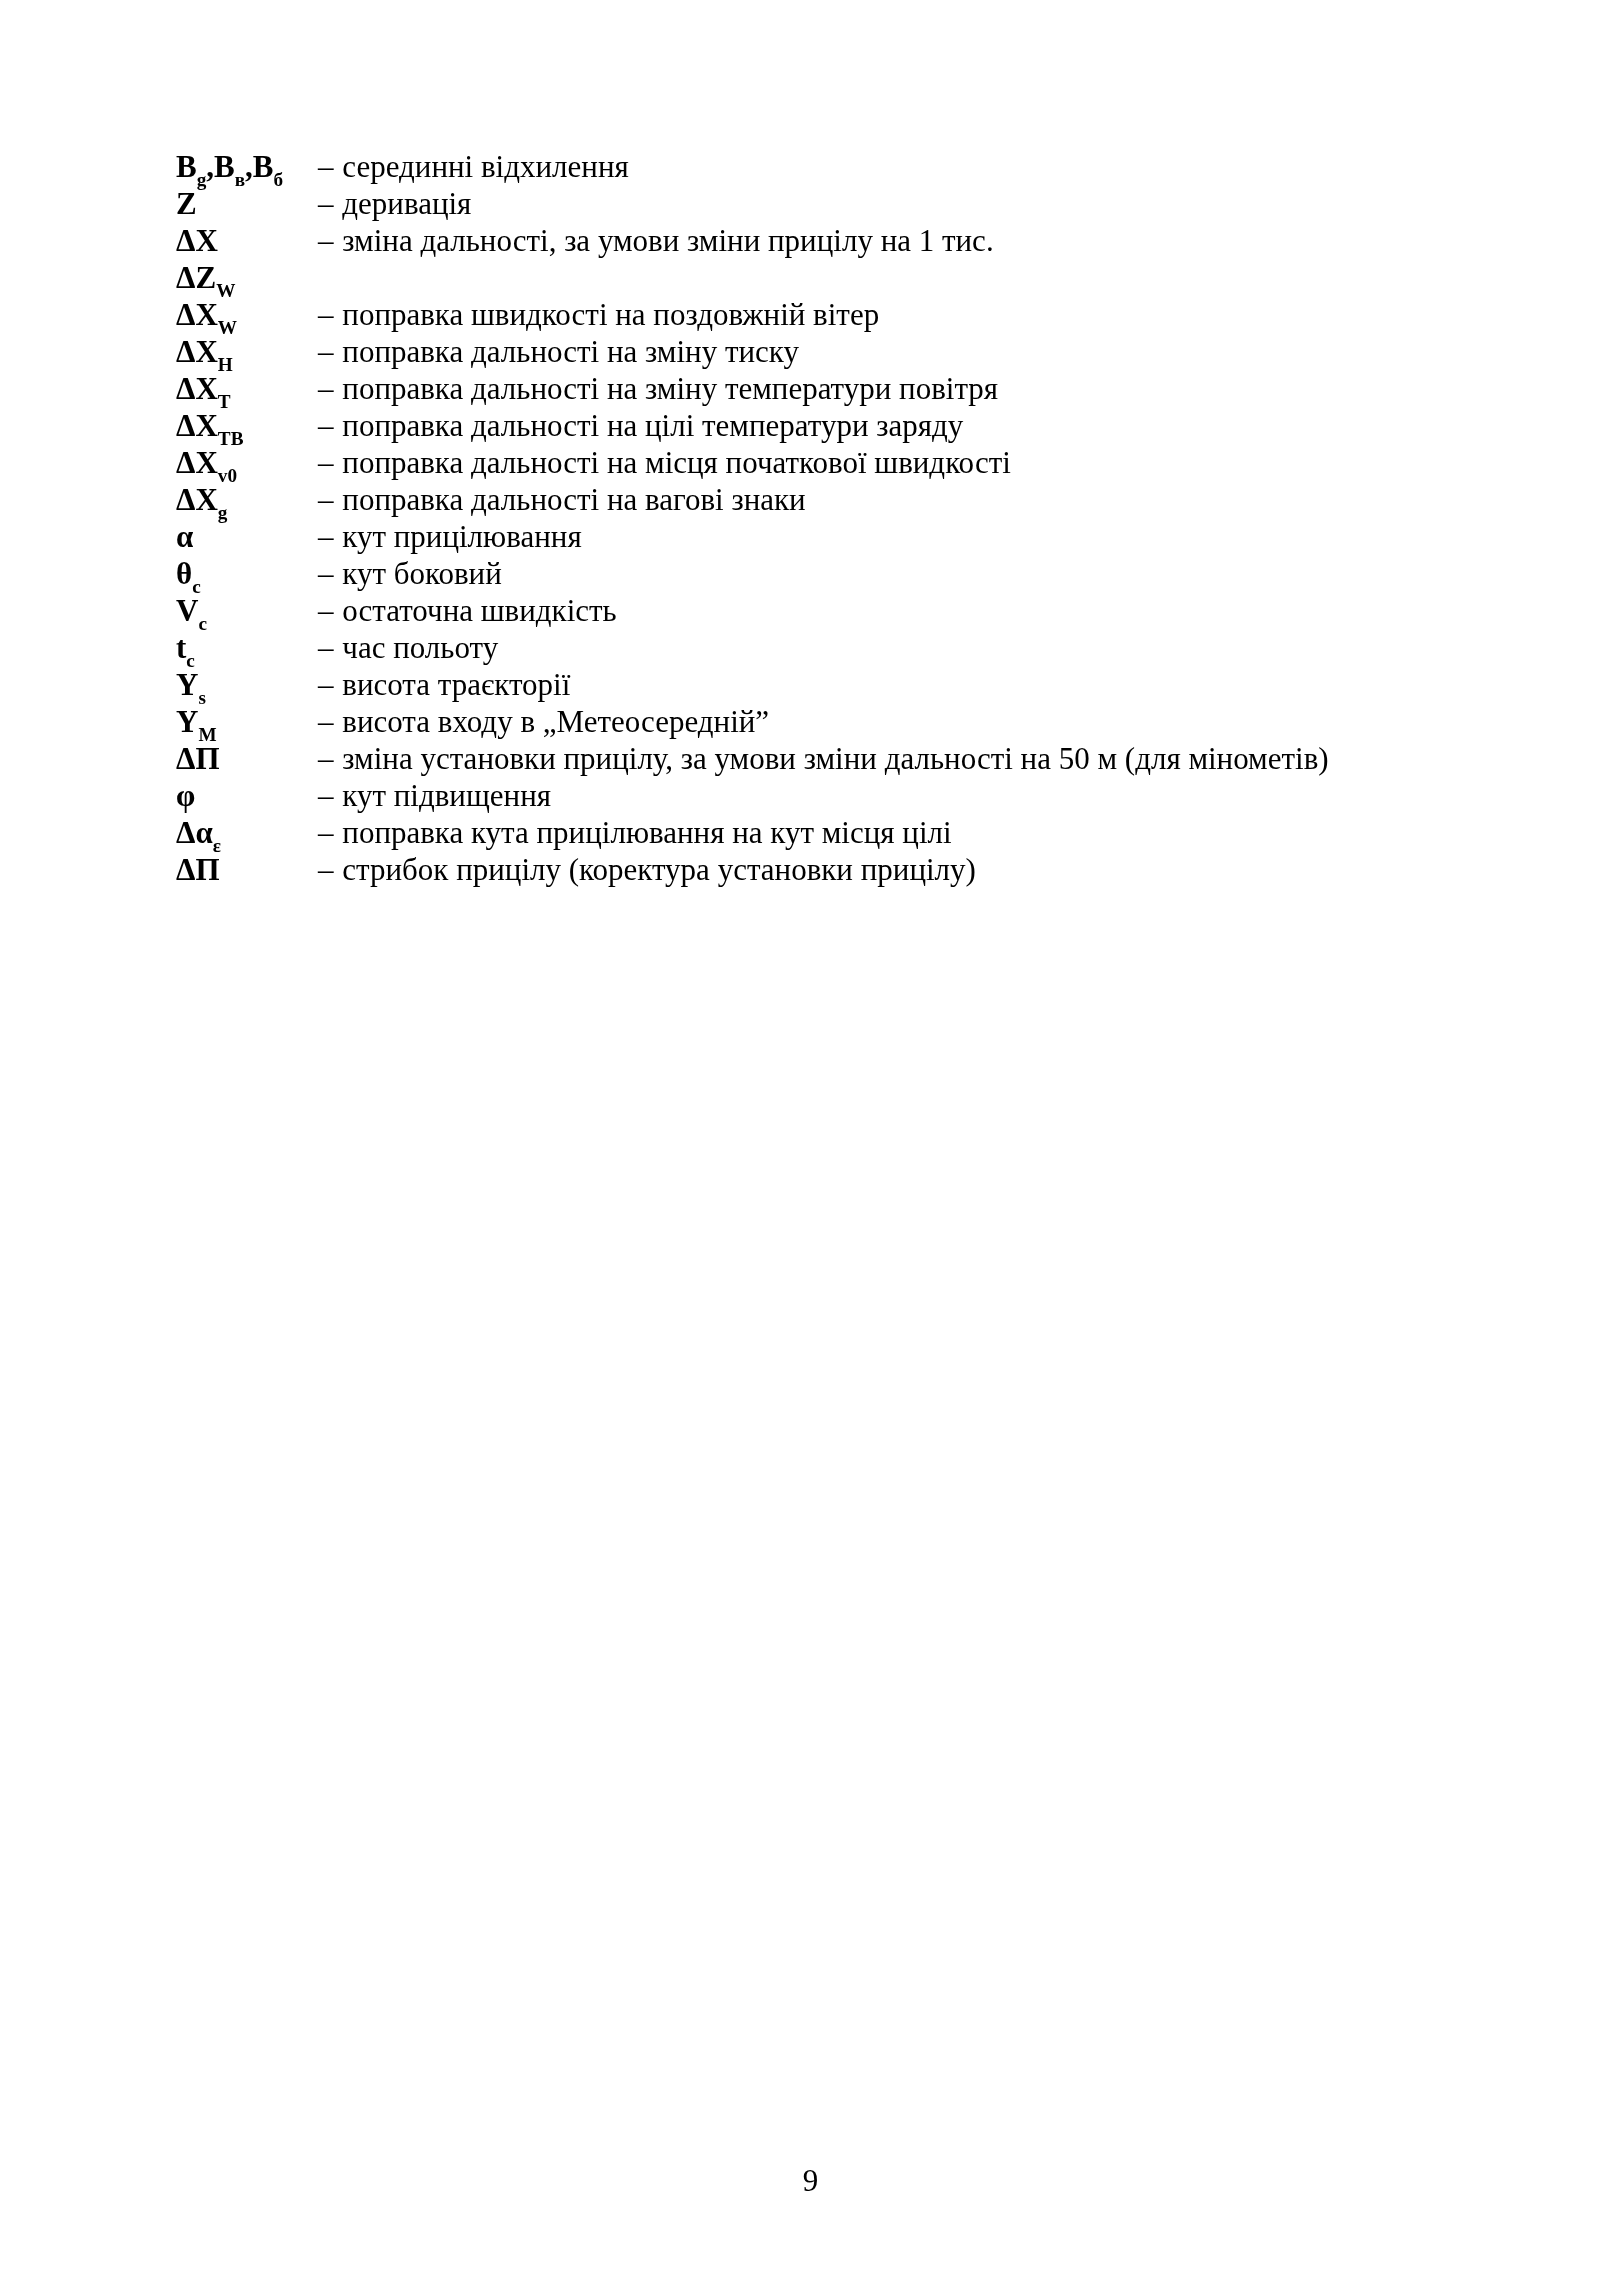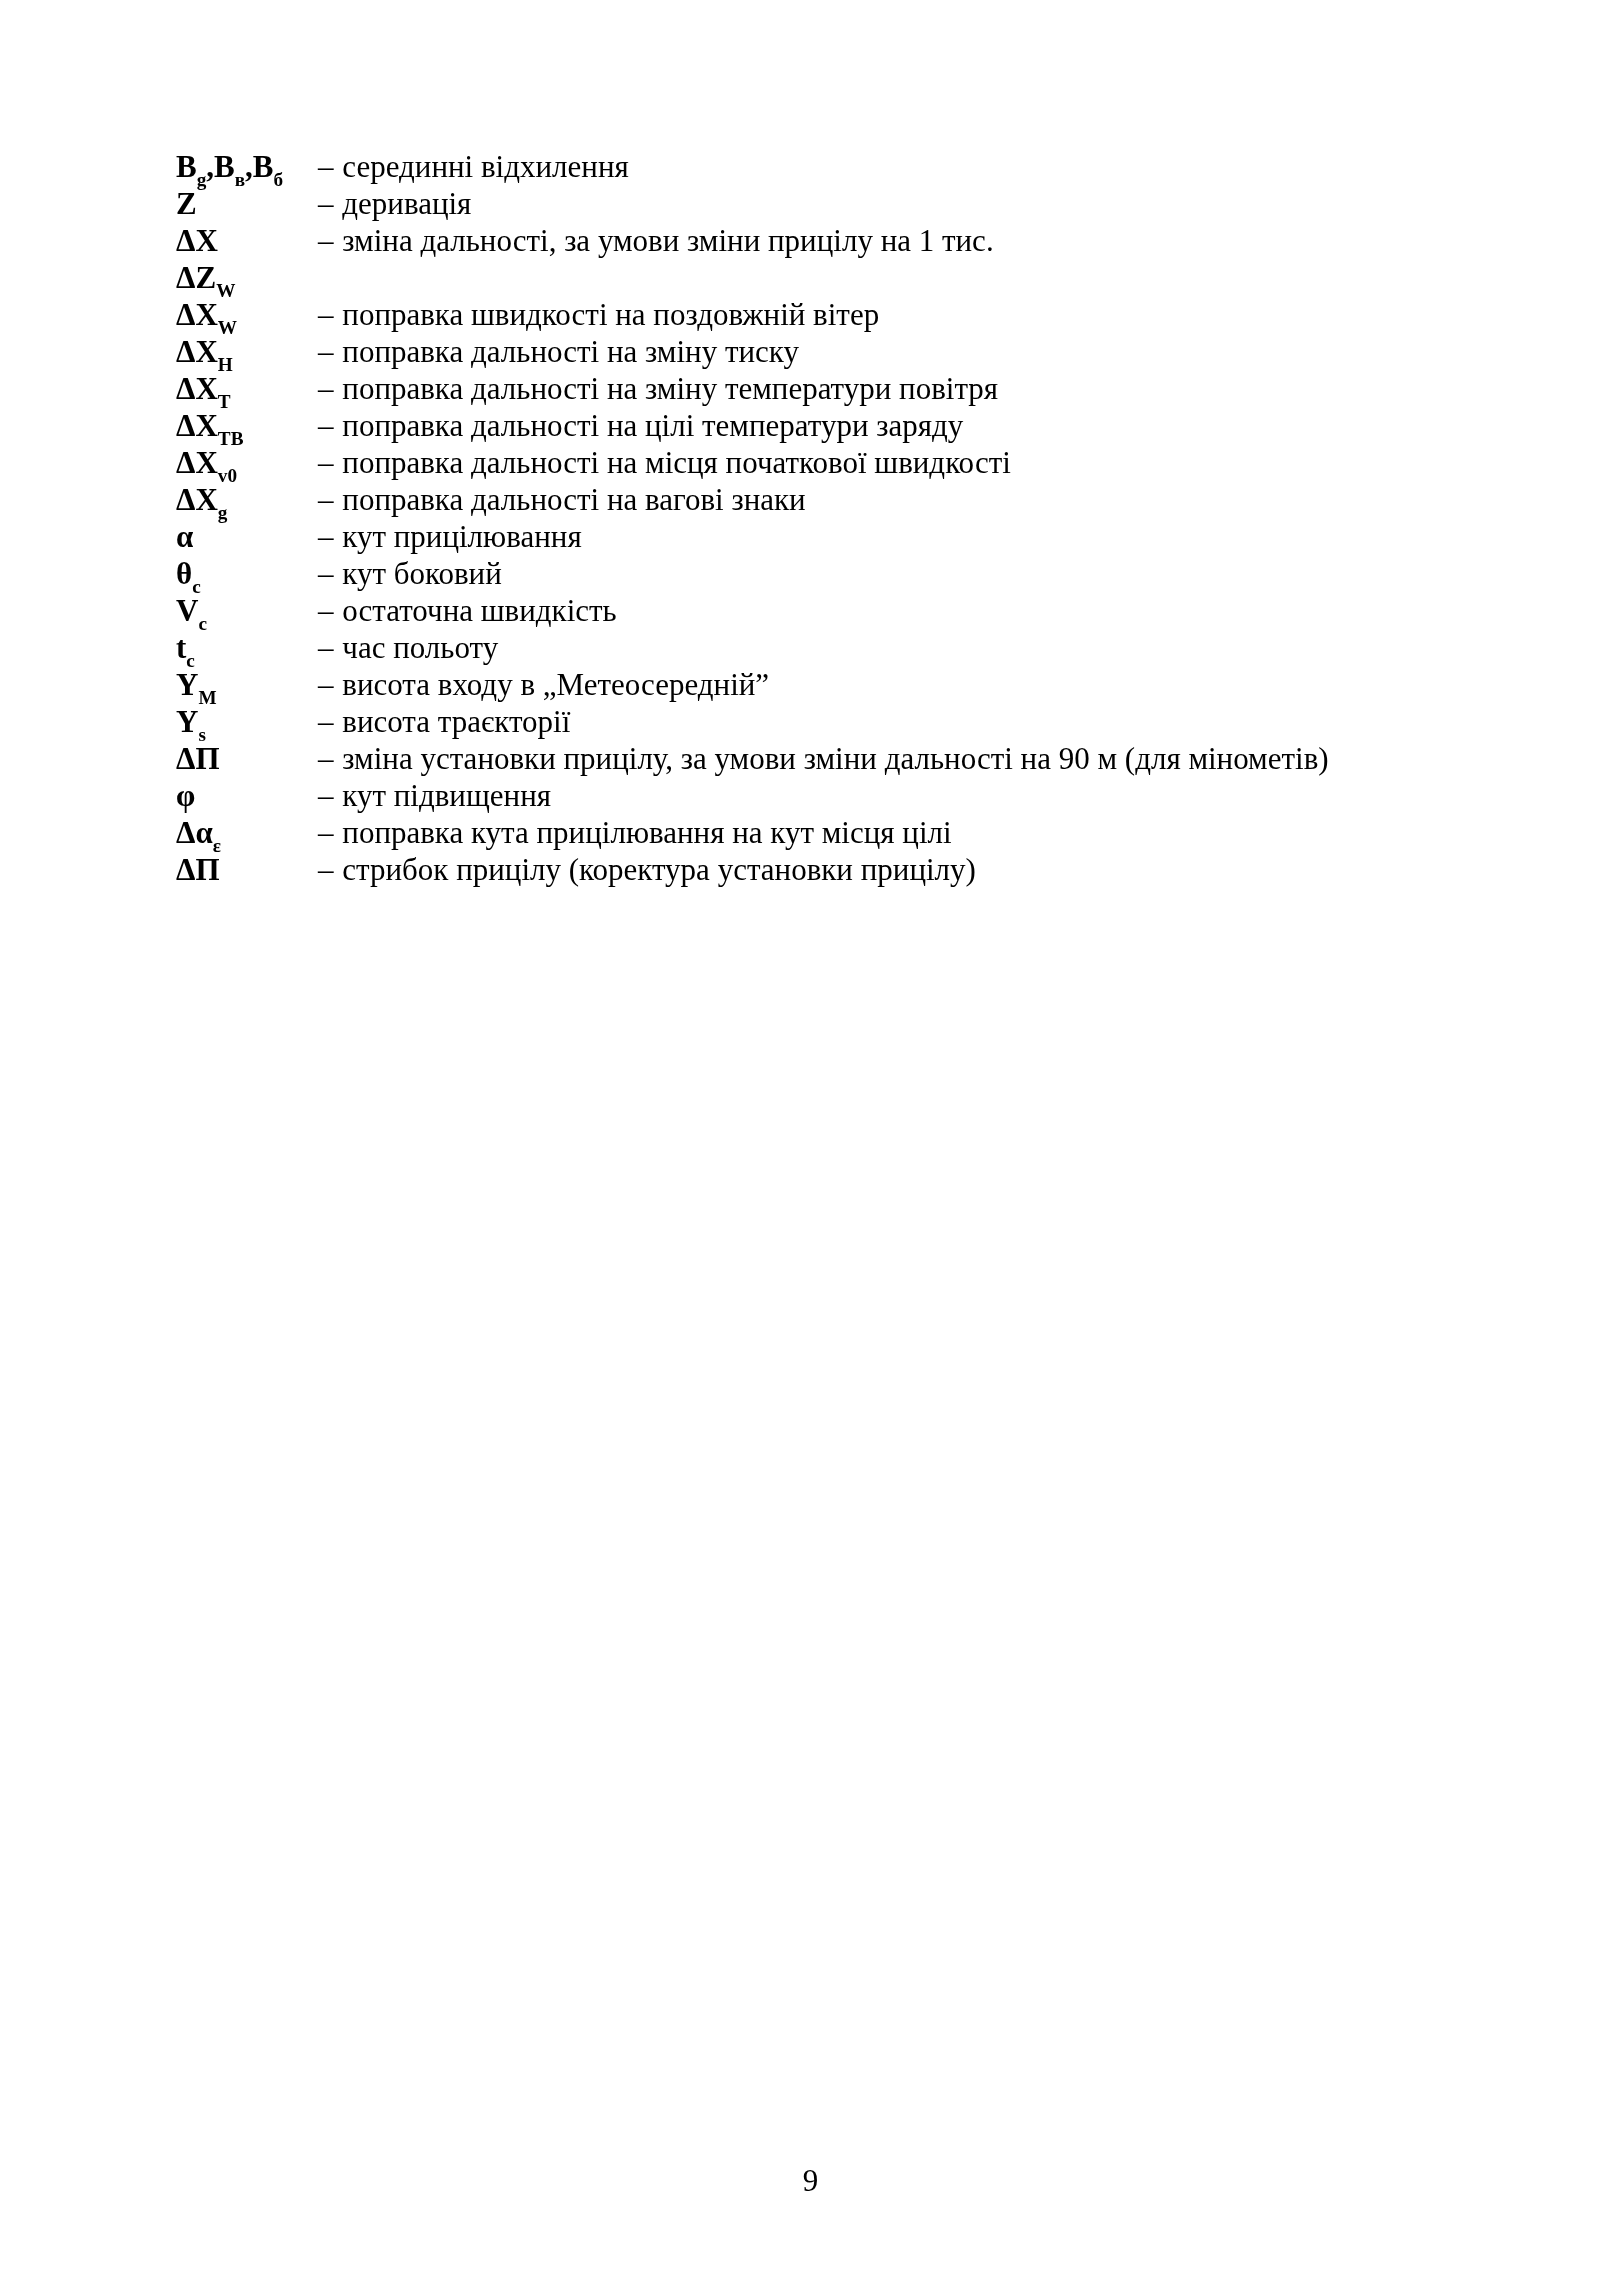--- a/index.html
+++ b/index.html
@@ -111,30 +111,30 @@
       </div>
       <div class="row">
         <span class="sym">V<sub>с</sub></span>
         <span class="right"><span class="dash">–</span><span class="desc">остаточна швидкість</span></span>
       </div>
       <div class="row">
         <span class="sym">t<sub>с</sub></span>
         <span class="right"><span class="dash">–</span><span class="desc">час польоту</span></span>
       </div>
       <div class="row">
+        <span class="sym">Y<sub>s</sub></span>
+        <span class="right"><span class="dash">–</span><span class="desc">висота траєкторії</span></span>
+      </div>
+      <div class="row">
         <span class="sym">Y<sub>М</sub></span>
         <span class="right"><span class="dash">–</span><span class="desc">висота входу в „Метеосередній”</span></span>
       </div>
       <div class="row">
-        <span class="sym">Y<sub>s</sub></span>
-        <span class="right"><span class="dash">–</span><span class="desc">висота траєкторії</span></span>
-      </div>
-      <div class="row">
         <span class="sym">ΔП</span>
-        <span class="right"><span class="dash">–</span><span class="desc">зміна установки прицілу, за умови зміни дальності на 90 м (для мінометів)</span></span>
+        <span class="right"><span class="dash">–</span><span class="desc">зміна установки прицілу, за умови зміни дальності на 50 м (для мінометів)</span></span>
       </div>
       <div class="row">
         <span class="sym">φ</span>
         <span class="right"><span class="dash">–</span><span class="desc">кут підвищення</span></span>
       </div>
       <div class="row">
         <span class="sym">Δα<sub>ε</sub></span>
         <span class="right"><span class="dash">–</span><span class="desc">поправка кута прицілювання на кут місця цілі</span></span>
       </div>
       <div class="row">

